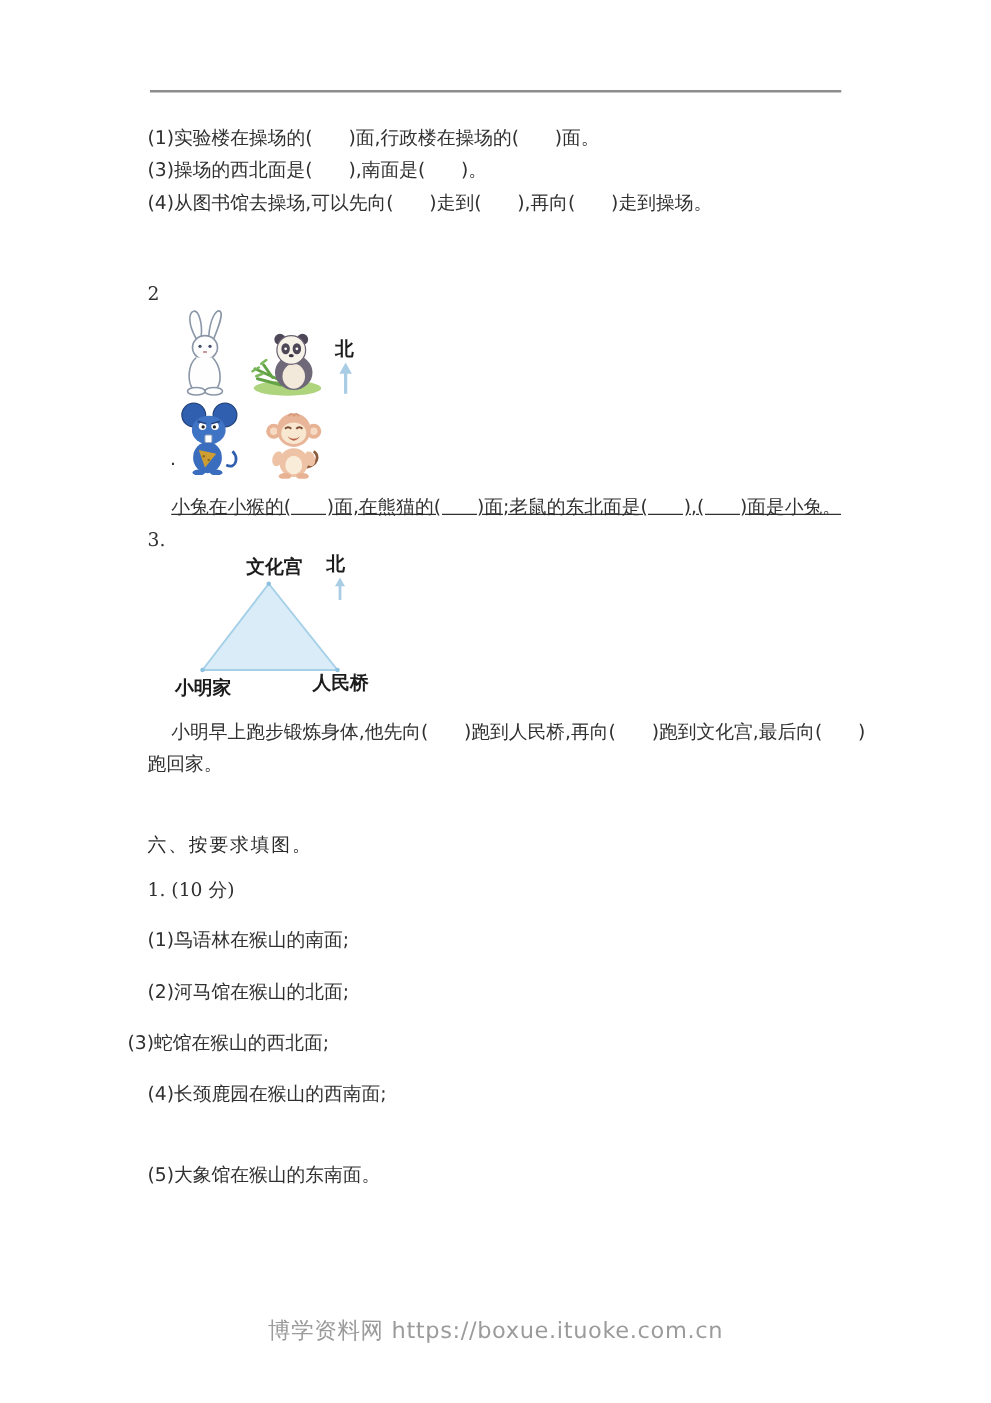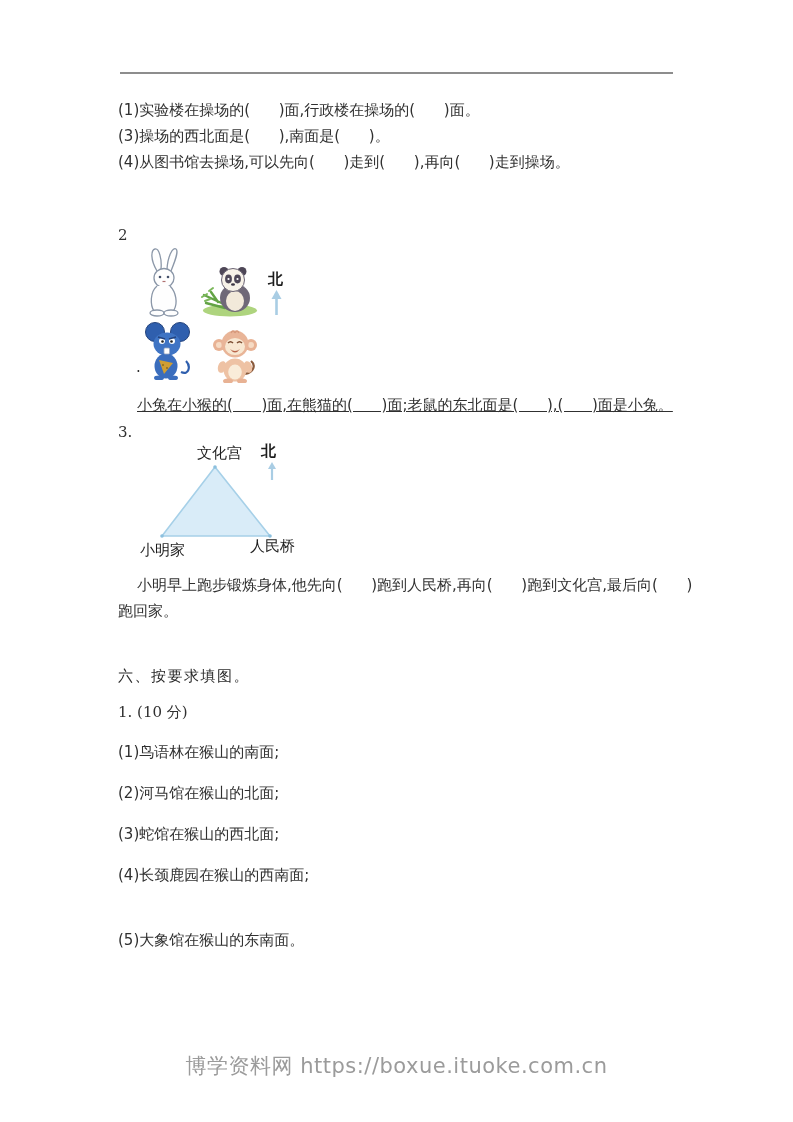--- a/index.html
+++ b/index.html
@@ -8,24 +8,24 @@
     font-family:"DejaVu Sans","Liberation Sans",sans-serif;
     color:#303030; overflow:hidden;
   }
   .t { position:absolute; font-size:15px; line-height:26px; white-space:pre; color:#303030; }
   .serif { font-family:"DejaVu Serif","Liberation Serif",serif; }
   .divider { position:absolute; left:120px; top:72px; width:553px; border-top:2px solid #8d8d8d; }
   .qlines div { white-space:pre; }
   .north-label { position:absolute; font-weight:bold; font-size:15px;
     font-family:"DejaVu Serif","Liberation Serif",serif; color:#1c1c1c; }
   .fig { position:absolute; }
-  .dia-label { position:absolute; font-weight:normal; font-size:15px;
+  .dia-label { position:absolute; font-weight:bold; font-size:15px;
     font-family:"DejaVu Serif","Liberation Serif",serif; color:#1c1c1c; white-space:pre; }
   .footer { position:absolute; left:0; right:0; top:1052px; text-align:center;
-    font-size:21px; color:#9b9b9b; letter-spacing:0.5px; }
+    font-size:18px; color:#9b9b9b; letter-spacing:0.5px; }
   .sec-title { letter-spacing:1.5px; color:#2a2a2a; }
 </style>
 </head>
 <body>
 
 <div class="page">
 
   <div class="divider"></div>
 
   <div class="qlines" style="position:absolute; left:118px; top:97px; font-size:15px; line-height:26px;">
@@ -144,19 +144,19 @@
   </div>
 
   <div class="t" style="left:137px; top:572px;">小明早上跑步锻炼身体,他先向(      )跑到人民桥,再向(      )跑到文化宫,最后向(      )</div>
   <div class="t" style="left:118px; top:598px;">跑回家。</div>
 
   <div class="t serif sec-title" style="left:118px; top:663px;">六、按要求填图。</div>
   <div class="t serif" style="left:118px; top:699px;">1. (10 分)</div>
 
   <div class="t" style="left:118px; top:739px;">(1)鸟语林在猴山的南面;</div>
   <div class="t" style="left:118px; top:780px;">(2)河马馆在猴山的北面;</div>
-  <div class="t" style="left:118px; top:821px;">(3)蛇馆在猴山的西北面;</div>
+  <div class="t" style="left:102px; top:821px;">(3)蛇馆在猴山的西北面;</div>
   <div class="t" style="left:118px; top:862px;">(4)长颈鹿园在猴山的西南面;</div>
   <div class="t" style="left:118px; top:927px;">(5)大象馆在猴山的东南面。</div>
 
   <div class="footer">博学资料网 https://boxue.ituoke.com.cn</div>
 
 </div>
 
 </body></html>

